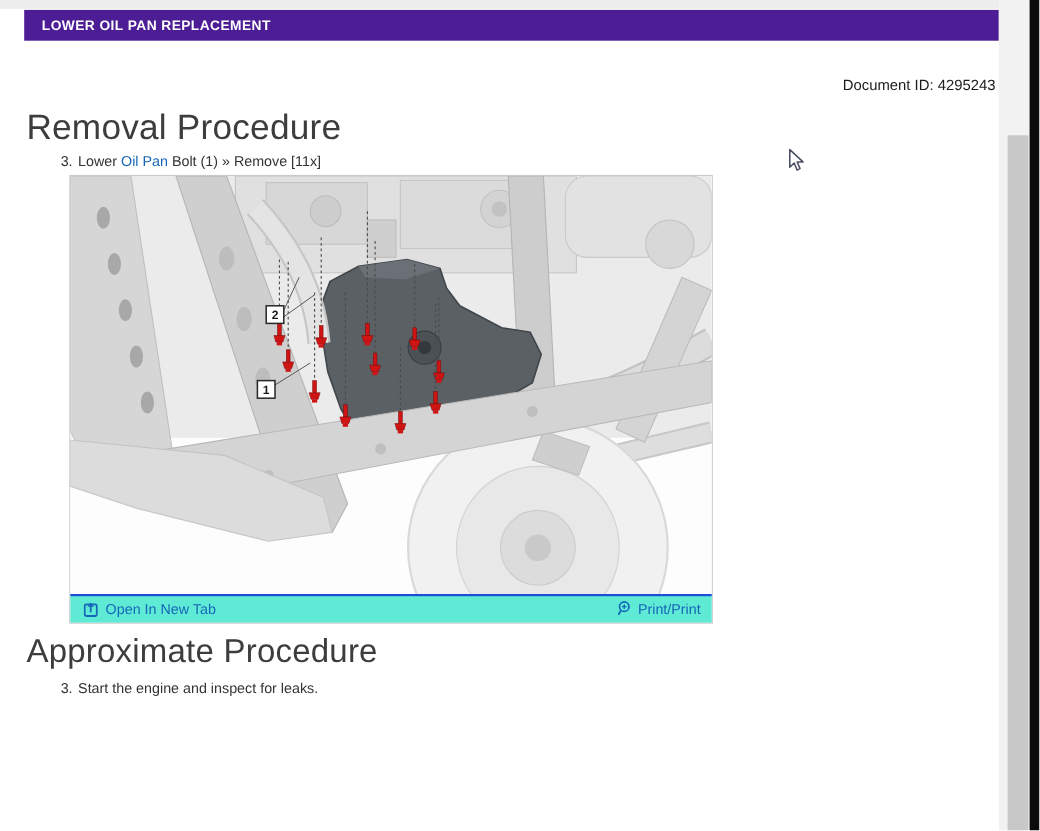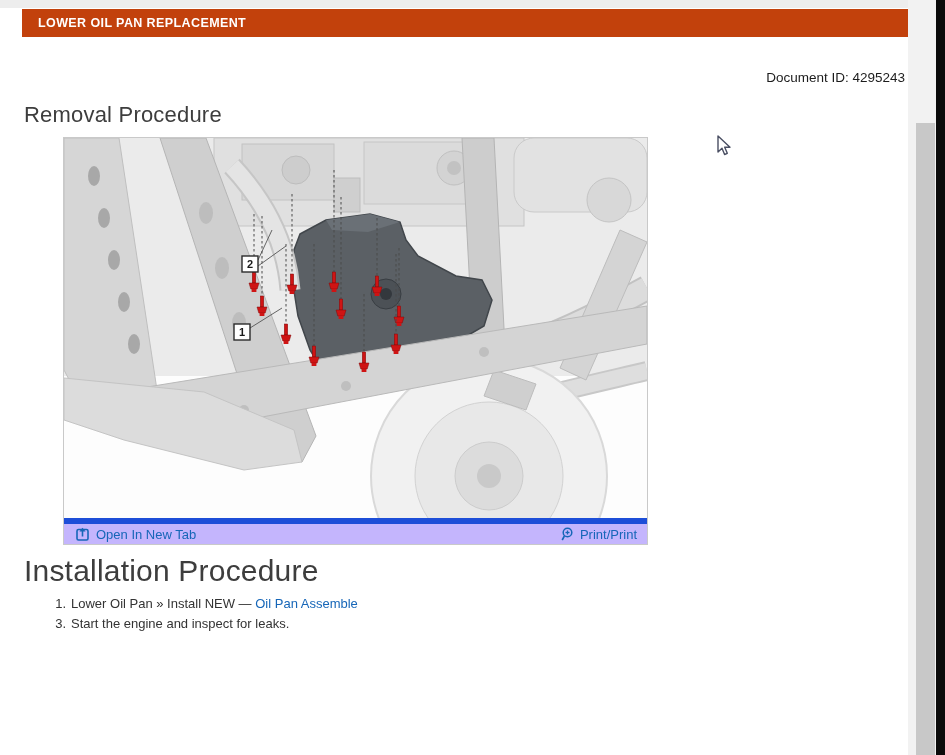--- a/index.html
+++ b/index.html
@@ -5,40 +5,40 @@
   * { margin:0; padding:0; box-sizing:border-box; }
   html,body { width:945px; height:755px; }
   body {
     position:relative; background:#ffffff; overflow:hidden;
     font-family:"Liberation Sans","DejaVu Sans",sans-serif;
     color:#333333;
   }
   .topstrip { position:absolute; left:0; top:0; width:936px; height:8px; background:#ededed; }
   .titlebar {
     position:absolute; left:22px; top:9px; width:886px; height:28px;
-    background:#c2410c; color:#ffffff; display:flex; align-items:center;
+    background:#4c1d95; color:#ffffff; display:flex; align-items:center;
     padding-left:16px; font-size:12.5px; font-weight:600; letter-spacing:0.4px;
   }
   .docid {
     position:absolute; top:70px; right:40px; font-size:13.5px; color:#1c1c1c;
   }
   .content { position:absolute; left:24px; top:98px; width:884px; }
   h1.proc {
-    font-size:22px; line-height:34px; font-weight:300; color:#3d3d3d; letter-spacing:0.2px;
+    font-size:32px; line-height:34px; font-weight:300; color:#3d3d3d; letter-spacing:0.2px;
   }
   .steps { margin:5px 0 0 24px; font-size:13px; }
   .step { line-height:19.5px; white-space:nowrap; }
   .step .num { display:inline-block; width:18px; text-align:right; margin-right:5px; color:#333; }
   .lnk { color:#1666b8; text-decoration:none; cursor:pointer; }
   .figurebox {
     margin:2px 0 3px 39px; width:585px; border:1px solid #c9c9c9; background:#fff;
   }
   .figimg { width:583px; height:380px; display:block; background:#fdfdfd; }
   .figfooter {
-    height:26px; border-top:6px solid #1d4ed8; background:#c4b5fd;
+    height:26px; border-top:2px solid #1d4ed8; background:#5eead4;
     display:flex; align-items:center; justify-content:space-between;
     padding:0 10px 0 12px; font-size:13px;
   }
   .figlink { display:flex; align-items:center; gap:6px; color:#1666b8; cursor:pointer; }
   h2.proc {
     font-size:30px; line-height:34px; font-weight:300; color:#3d3d3d; letter-spacing:0.2px; margin-top:9px;
   }
   .steps.bottom { margin-top:6px; }
   .scroll-track { position:absolute; left:908px; top:0; width:28px; height:755px; background:#f2f2f2; }
   .scroll-thumb { position:absolute; left:8px; top:123px; width:19px; height:632px; background:#c8c8c8; }
@@ -54,20 +54,21 @@
   <span>LOWER OIL PAN REPLACEMENT</span>
 </div>
 
 <div class="docid">Document ID: 4295243</div>
 
 <div class="content">
 
   <h1 class="proc">Removal Procedure</h1>
 
   <div class="steps">
+      <div class="step"><span class="num">3.</span><span>Lower </span><span class="lnk">Oil Pan</span><span> Bolt (1) » Remove [11x]</span></div>
     </div>
 
   <div class="figurebox">
     <svg class="figimg" viewBox="0 0 583 380">
 
       <rect x="0" y="0" width="583" height="238" fill="#ebebeb"></rect>
 
       <g>
         <rect x="150" y="0" width="310" height="88" fill="#e0e0e0" stroke="#c6c6c6"></rect>
         <rect x="178" y="6" width="92" height="56" fill="#d7d7d7" stroke="#c2c2c2"></rect>
@@ -231,24 +232,23 @@
           <line x1="5.5" y1="5.5" x2="9.5" y2="5.5" stroke="#1666b8" stroke-width="1.3"></line>
           <line x1="7.5" y1="3.5" x2="7.5" y2="7.5" stroke="#1666b8" stroke-width="1.3"></line>
           <line x1="4.4" y1="9" x2="2.2" y2="13" stroke="#1666b8" stroke-width="1.6"></line>
         </svg>
         <span>Print/Print</span>
       </span>
     </div>
   </div>
 
 
-  <h2 class="proc">Installation Procedure</h2>
+  <h2 class="proc">Approximate Procedure</h2>
 
   <div class="steps bottom">
-      <div class="step"><span class="num">1.</span><span>Lower Oil Pan » Install NEW — </span><span class="lnk">Oil Pan Assemble</span></div>
       <div class="step"><span class="num">3.</span><span>Start the engine and inspect for leaks.</span></div>
     </div>
 
 </div>
 
 <div class="scroll-track">
   <div class="scroll-thumb"></div>
 </div>
 <div class="edgebar"></div>
 

